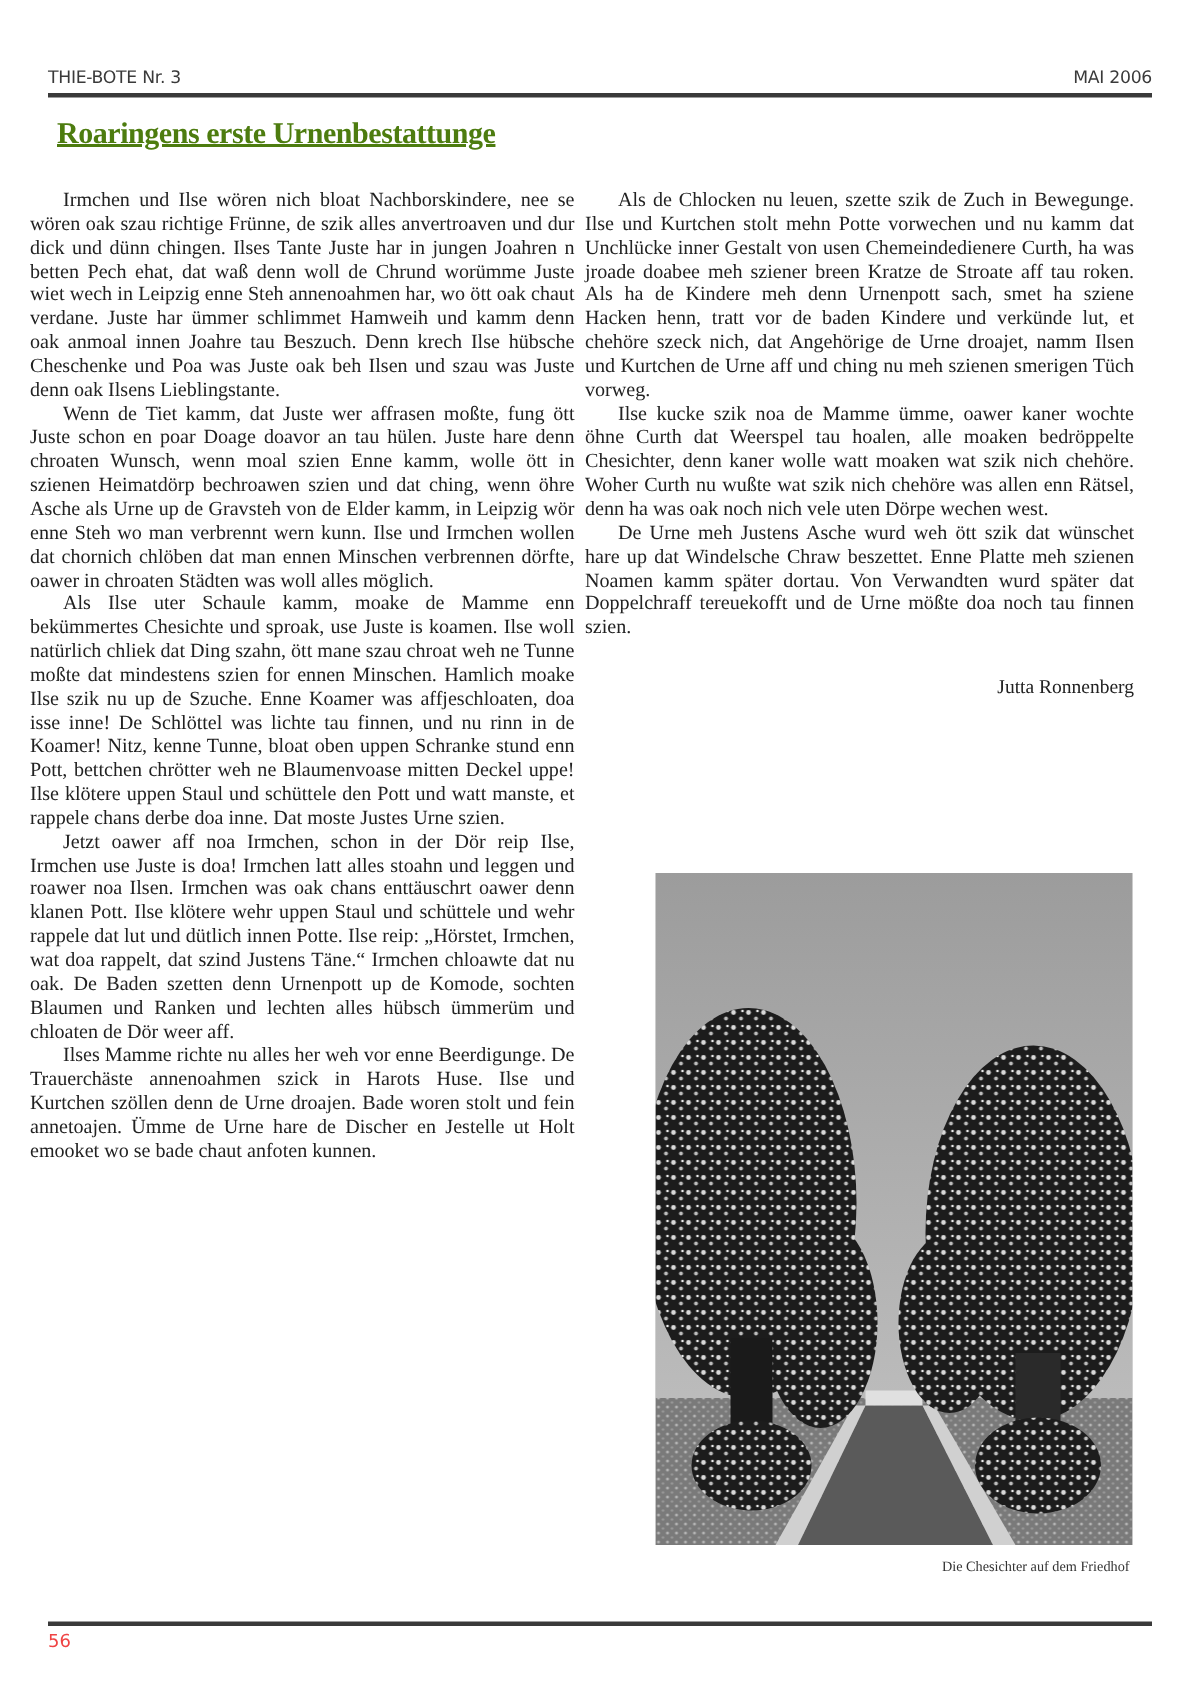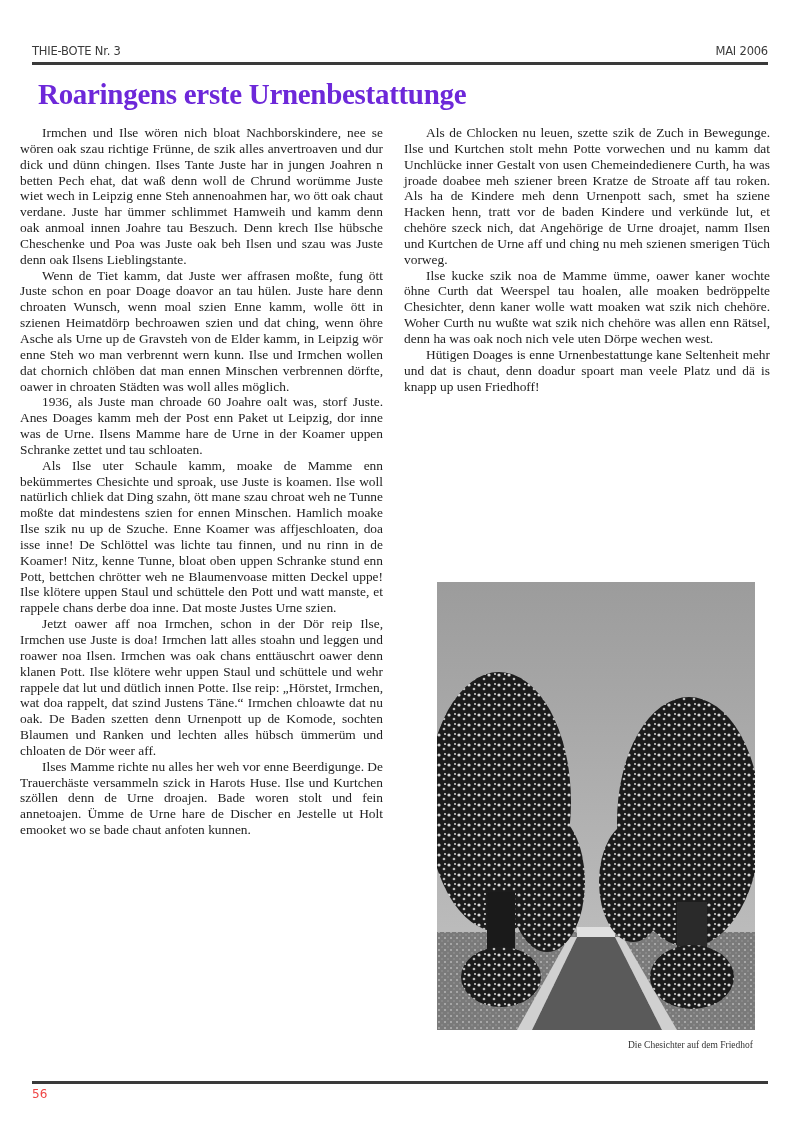--- a/index.html
+++ b/index.html
@@ -7,30 +7,30 @@
     .running-head {
       position: absolute; left: 32px; right: 32px; top: 44px; height: 18px;
       font-family: "DejaVu Sans", sans-serif; font-size: 11.5px; color: #3a3a3a;
       letter-spacing: -0.2px;
     }
     .running-head .left { position: absolute; left: 0; top: 0; }
     .running-head .right { position: absolute; right: 0; top: 0; }
     .rule-top { position: absolute; left: 32px; right: 32px; top: 62px; height: 3px; background: #3a3a3a; }
     .title {
       position: absolute; left: 38px; top: 78px;
-      font-family: "Liberation Serif", serif; font-weight: bold; font-size: 29px; color: #6d28d9;
-      letter-spacing: -0.3px; margin: 0;
+      font-family: "Liberation Serif", serif; font-weight: bold; font-size: 20px; color: #4d7c0f;
+      letter-spacing: -0.3px; margin: 0; text-decoration: underline;
     }
     .col {
       position: absolute; top: 125px;
       font-family: "Liberation Serif", serif; font-size: 13.4px; line-height: 15.85px; color: #222;
       text-align: justify; hyphens: manual;
     }
     .col-left { left: 20px; width: 363px; }
-    .col-right { left: 404px; width: 366px; }
+    .col-right { left: 390px; width: 366px; }
     .col p { margin: 0; text-indent: 22px; }
     .col p.noindent { text-indent: 0; }
     .author { text-align: right; margin-top: 24px !important; text-indent: 0 !important; font-size: 13px; }
     .photo {
       position: absolute; left: 437px; top: 582px; width: 318px; height: 448px;
       background: #a8a8a8; overflow: hidden;
     }
     .photo svg { display: block; width: 100%; height: 100%; }
     .caption {
       position: absolute; right: 47px; top: 1040px;
@@ -49,30 +49,30 @@
   <span class="left">THIE-BOTE Nr. 3</span>
   <span class="right">MAI 2006</span>
 </div>
 <div class="rule-top"></div>
 
 <h1 class="title">Roaringens erste Urnenbestattunge</h1>
 
 <div class="col col-left">
   <p class="noindent" style="text-indent:22px">Irmchen und Ilse wören nich bloat Nachborskindere, nee se wören oak szau richtige Frünne, de szik alles anvertroaven und dur dick und dünn chingen. Ilses Tante Juste har in jungen Joahren n betten Pech ehat, dat waß denn woll de Chrund worümme Juste wiet wech in Leipzig enne Steh annenoahmen har, wo ött oak chaut verdane. Juste har ümmer schlimmet Hamweih und kamm denn oak anmoal innen Joahre tau Beszuch. Denn krech Ilse hübsche Cheschenke und Poa was Juste oak beh Ilsen und szau was Juste denn oak Ilsens Lieblingstante.</p>
   <p>Wenn de Tiet kamm, dat Juste wer affrasen moßte, fung ött Juste schon en poar Doage doavor an tau hülen. Juste hare denn chroaten Wunsch, wenn moal szien Enne kamm, wolle ött in szienen Heimatdörp bechroawen szien und dat ching, wenn öhre Asche als Urne up de Gravsteh von de Elder kamm, in Leipzig wör enne Steh wo man verbrennt wern kunn. Ilse und Irmchen wollen dat chornich chlöben dat man ennen Minschen verbrennen dörfte, oawer in chroaten Städten was woll alles möglich.</p>
-  <p>1936, als Juste man chroade 60 Joahre oalt was, storf Juste. Anes Doages kamm meh der Post enn Paket ut Leipzig, dor inne was de Urne. Ilsens Mamme hare de Urne in der Koamer uppen Schranke zettet und tau schloaten.</p>
   <p>Als Ilse uter Schaule kamm, moake de Mamme enn bekümmertes Chesichte und sproak, use Juste is koamen. Ilse woll natürlich chliek dat Ding szahn, ött mane szau chroat weh ne Tunne moßte dat mindestens szien for ennen Minschen. Hamlich moake Ilse szik nu up de Szuche. Enne Koamer was affjeschloaten, doa isse inne! De Schlöttel was lichte tau finnen, und nu rinn in de Koamer! Nitz, kenne Tunne, bloat oben uppen Schranke stund enn Pott, bettchen chrötter weh ne Blaumenvoase mitten Deckel uppe! Ilse klötere uppen Staul und schüttele den Pott und watt manste, et rappele chans derbe doa inne. Dat moste Justes Urne szien.</p>
   <p>Jetzt oawer aff noa Irmchen, schon in der Dör reip Ilse, Irmchen use Juste is doa! Irmchen latt alles stoahn und leggen und roawer noa Ilsen. Irmchen was oak chans enttäuschrt oawer denn klanen Pott. Ilse klötere wehr uppen Staul und schüttele und wehr rappele dat lut und dütlich innen Potte. Ilse reip: „Hörstet, Irmchen, wat doa rappelt, dat szind Justens Täne.“ Irmchen chloawte dat nu oak. De Baden szetten denn Urnenpott up de Komode, sochten Blaumen und Ranken und lechten alles hübsch ümmerüm und chloaten de Dör weer aff.</p>
-  <p>Ilses Mamme richte nu alles her weh vor enne Beerdigunge. De Trauerchäste versammeln szick in Harots Huse. Ilse und Kurtchen szöllen denn de Urne droajen. Bade woren stolt und fein annetoajen. Ümme de Urne hare de Discher en Jestelle ut Holt emooket wo se bade chaut anfoten kunnen.</p>
+  <p>Ilses Mamme richte nu alles her weh vor enne Beerdigunge. De Trauerchäste annenoahmen szick in Harots Huse. Ilse und Kurtchen szöllen denn de Urne droajen. Bade woren stolt und fein annetoajen. Ümme de Urne hare de Discher en Jestelle ut Holt emooket wo se bade chaut anfoten kunnen.</p>
 </div>
 
 <div class="col col-right">
   <p>Als de Chlocken nu leuen, szette szik de Zuch in Bewegunge. Ilse und Kurtchen stolt mehn Potte vorwechen und nu kamm dat Unchlücke inner Gestalt von usen Chemeindedienere Curth, ha was jroade doabee meh sziener breen Kratze de Stroate aff tau roken. Als ha de Kindere meh denn Urnenpott sach, smet ha sziene Hacken henn, tratt vor de baden Kindere und verkünde lut, et chehöre szeck nich, dat Angehörige de Urne droajet, namm Ilsen und Kurtchen de Urne aff und ching nu meh szienen smerigen Tüch vorweg.</p>
   <p>Ilse kucke szik noa de Mamme ümme, oawer kaner wochte öhne Curth dat Weerspel tau hoalen, alle moaken bedröppelte Chesichter, denn kaner wolle watt moaken wat szik nich chehöre. Woher Curth nu wußte wat szik nich chehöre was allen enn Rätsel, denn ha was oak noch nich vele uten Dörpe wechen west.</p>
-  <p>Hütigen Doages is enne Urnenbestattunge kane Seltenheit mehr und dat is chaut, denn doadur spoart man veele Platz und dä is knapp up usen Friedhoff!</p>
+  <p>De Urne meh Justens Asche wurd weh ött szik dat wünschet hare up dat Windelsche Chraw beszettet. Enne Platte meh szienen Noamen kamm später dortau. Von Verwandten wurd später dat Doppelchraff tereuekofft und de Urne mößte doa noch tau finnen szien.</p>
+  <p class="author">Jutta Ronnenberg</p>
 </div>
 
 <div class="photo" role="img" aria-label="black-and-white photo of an avenue of linden trees along a cemetery path">
   <svg viewBox="0 0 318 448" preserveAspectRatio="none">
     <defs>
       <linearGradient id="sky" x1="0" y1="0" x2="0" y2="1">
         <stop offset="0" stop-color="#9c9c9c"></stop>
         <stop offset="1" stop-color="#c4c4c4"></stop>
       </linearGradient>
       <pattern id="leaves" width="10" height="10" patternUnits="userSpaceOnUse">

